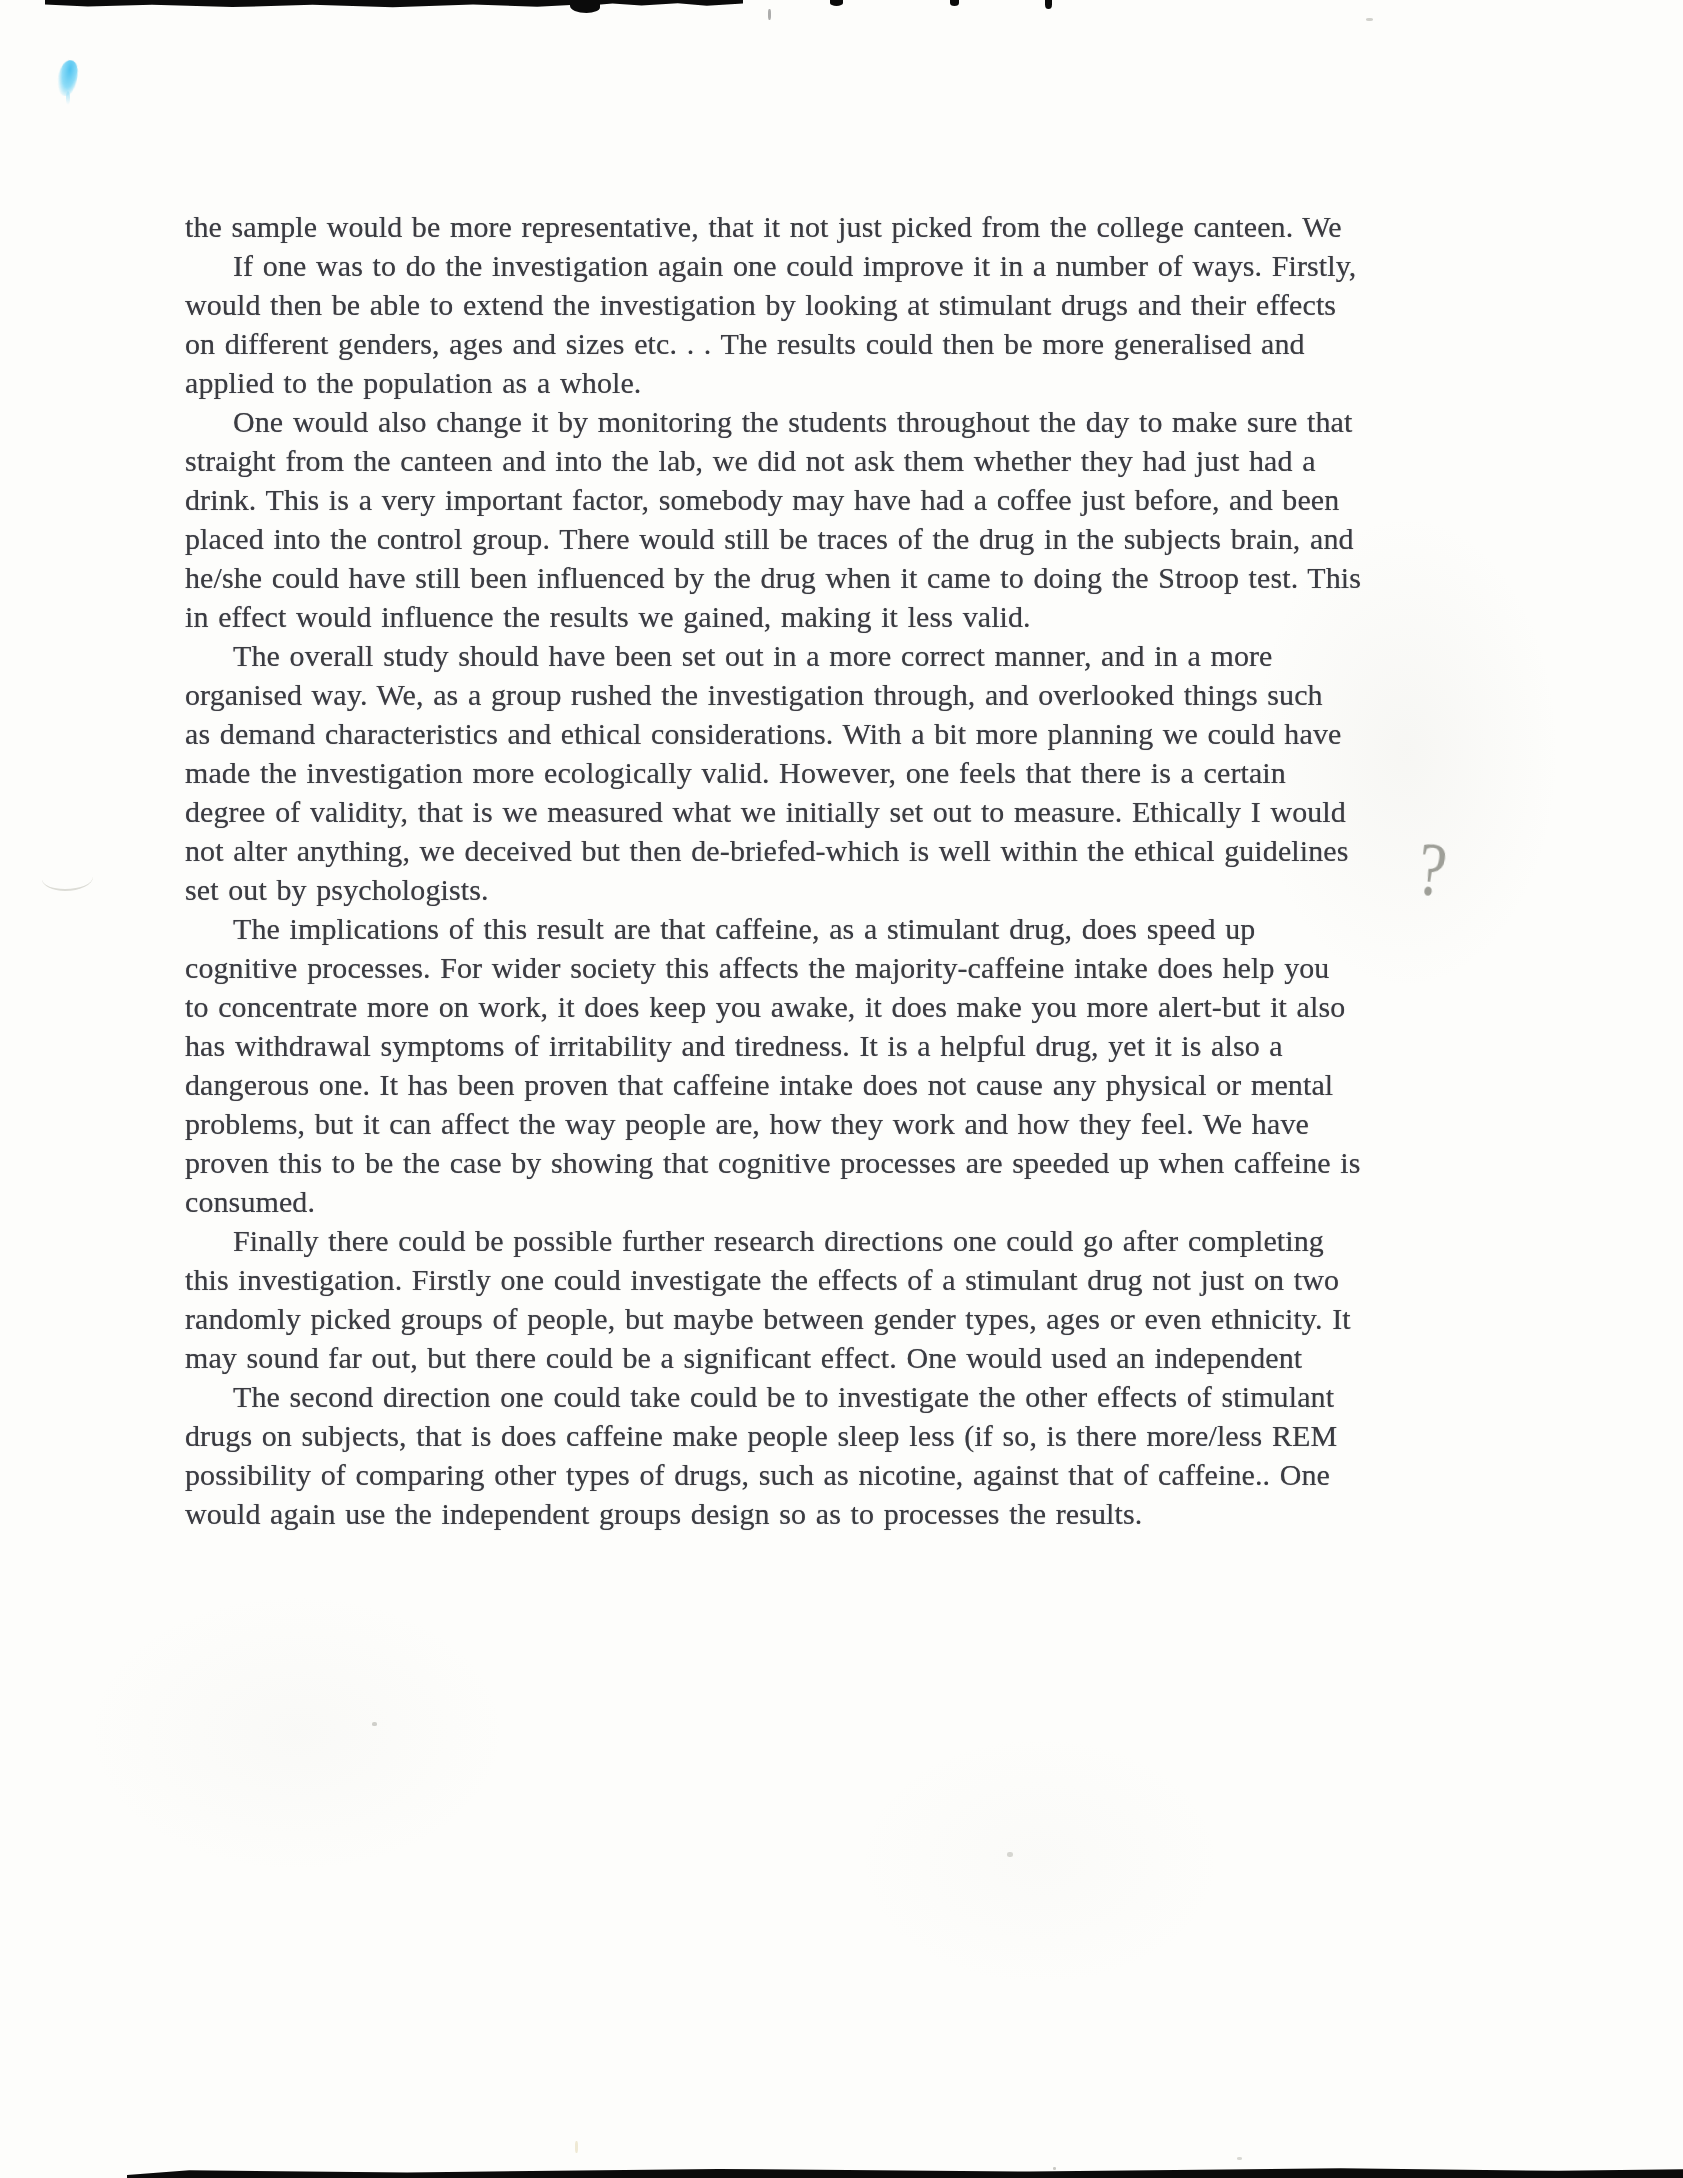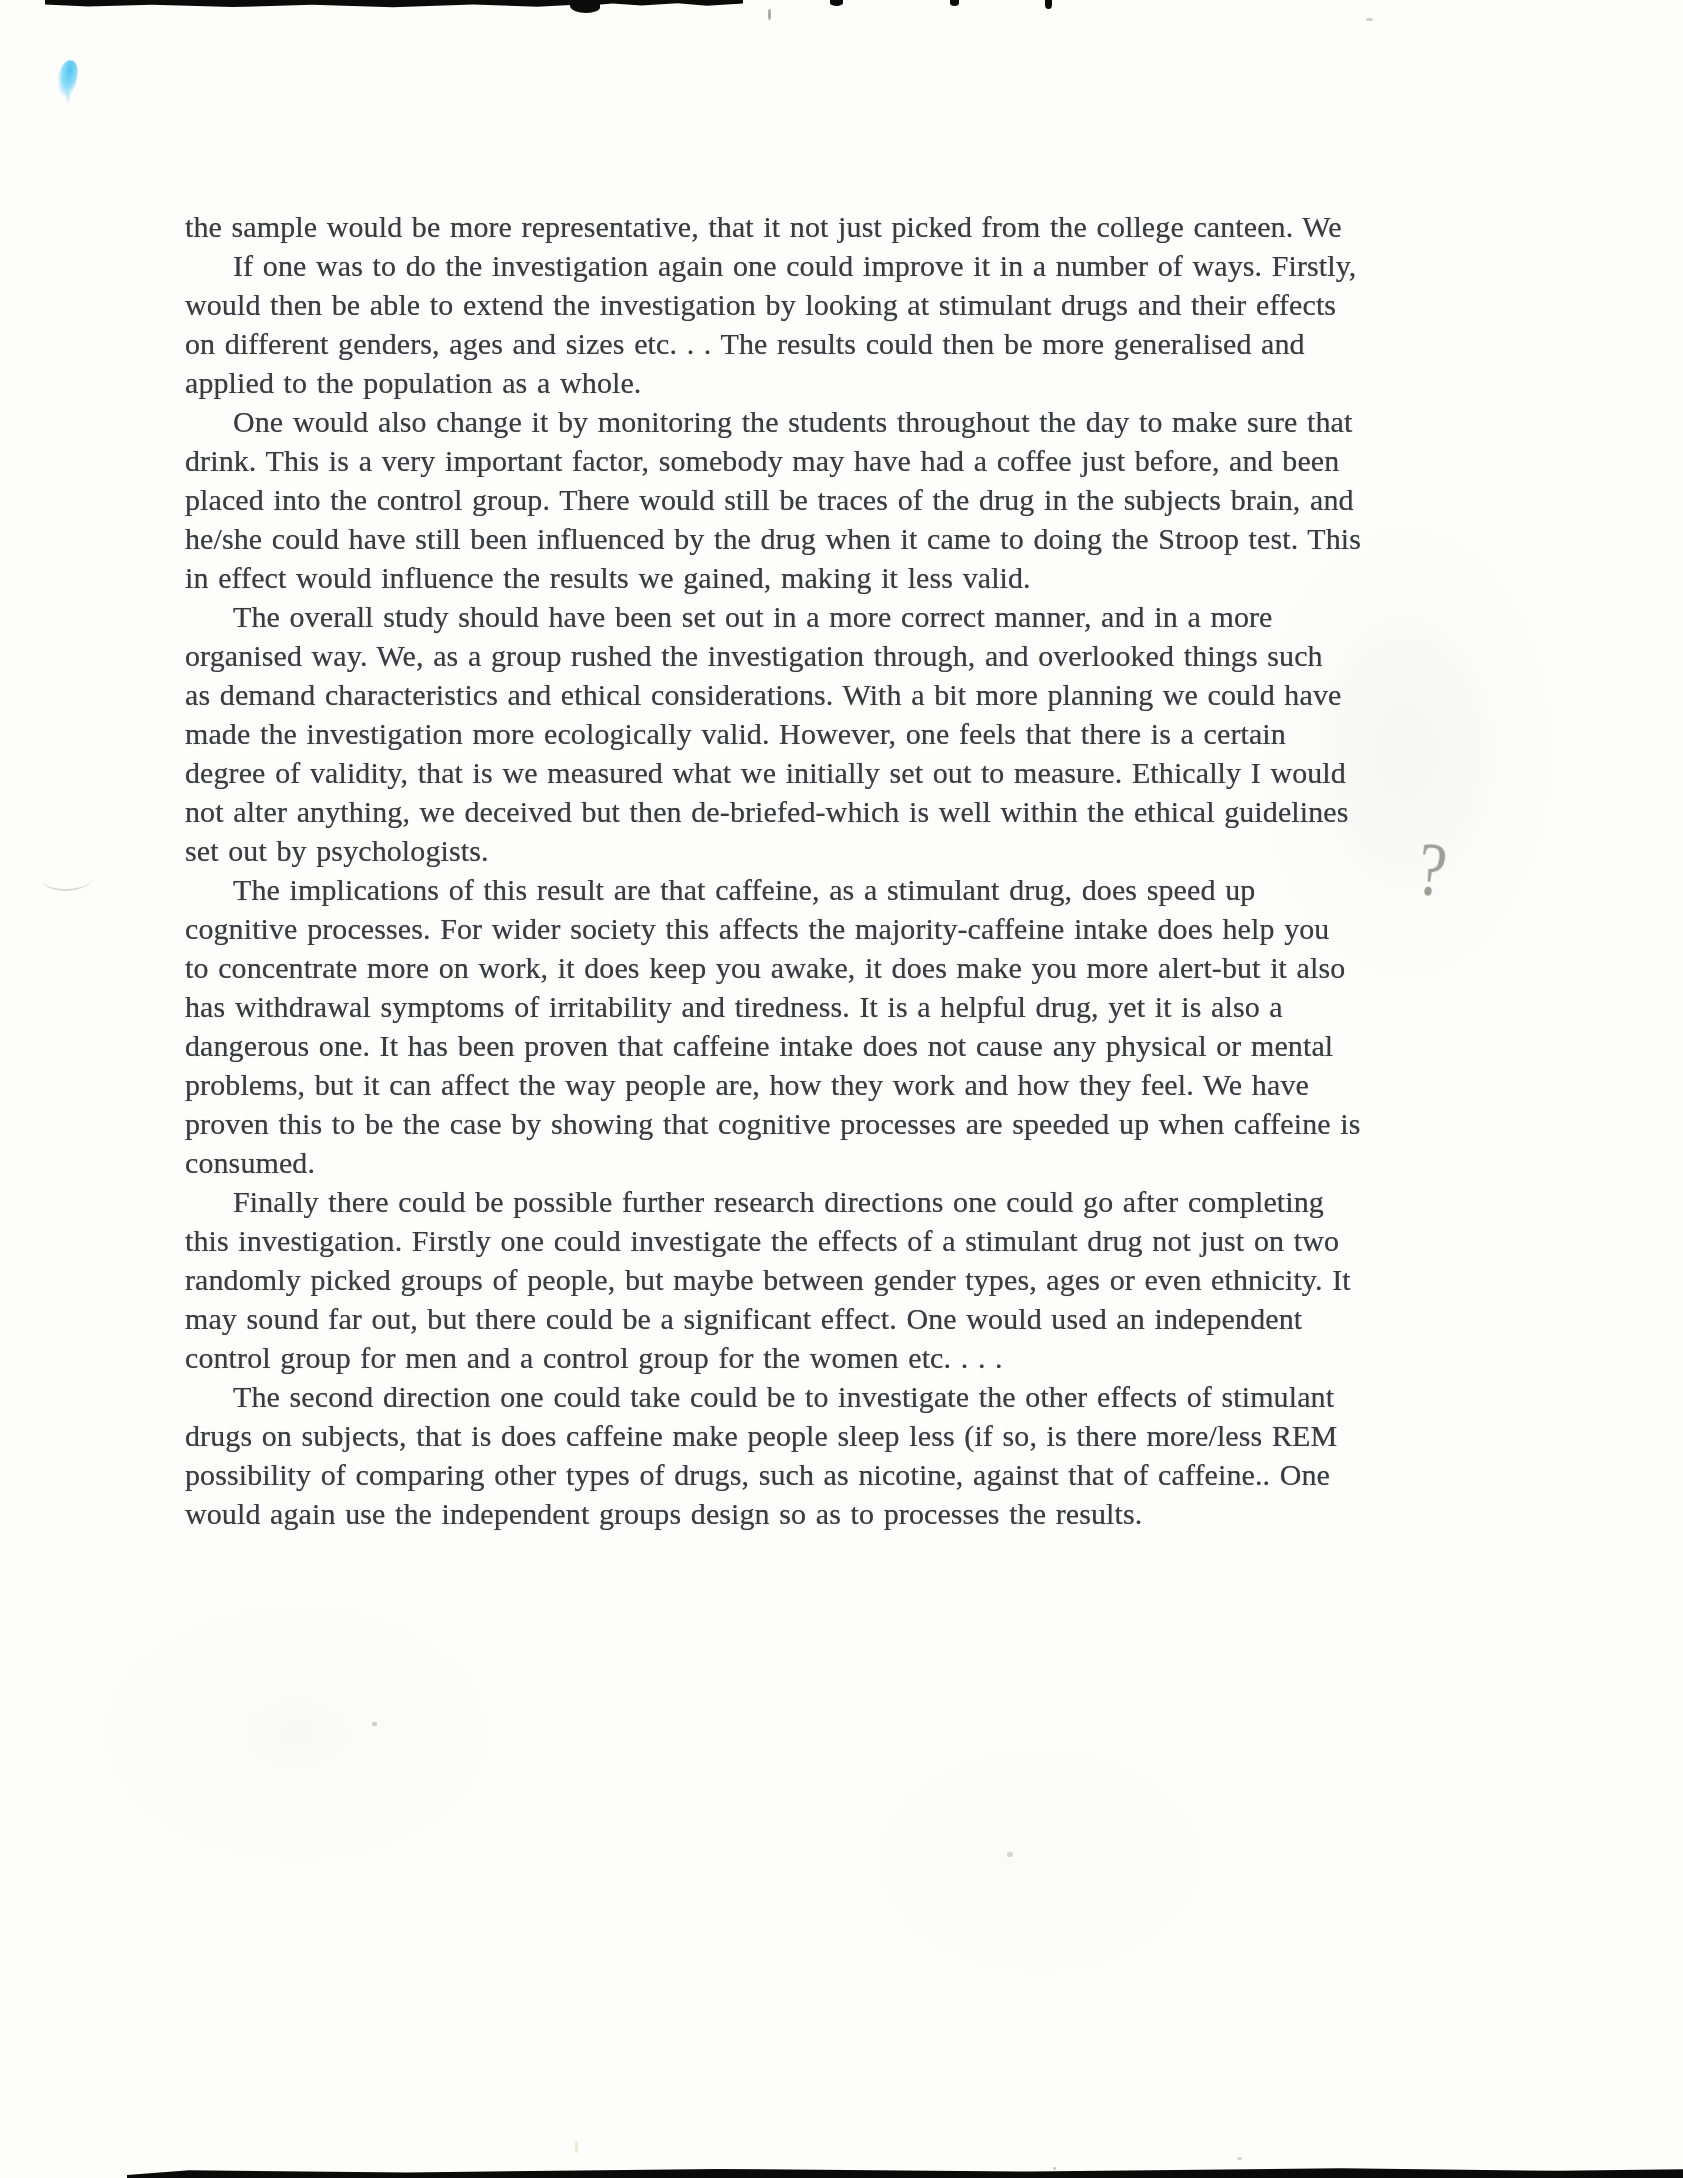--- a/index.html
+++ b/index.html
@@ -102,20 +102,21 @@
   <div class="speck" style="left:1237px;top:2157px;width:5px;height:3px;background:#d8d8d3;"></div>
   <div class="speck" style="left:1053px;top:2167px;width:3px;height:3px;background:#c9c9c4;"></div>
 
   <div class="text-block" id="textblock">
       <div class="line">the sample would be more representative, that it not just picked from the college canteen. We</div>
       <div class="line first">If one was to do the investigation again one could improve it in a number of ways. Firstly,</div>
       <div class="line">would then be able to extend the investigation by looking at stimulant drugs and their effects</div>
       <div class="line">on different genders, ages and sizes etc. . . The results could then be more generalised and</div>
       <div class="line">applied to the population as a whole.</div>
       <div class="line first">One would also change it by monitoring the students throughout the day to make sure that</div>
+      <div class="line">straight from the canteen and into the lab, we did not ask them whether they had just had a</div>
       <div class="line">drink. This is a very important factor, somebody may have had a coffee just before, and been</div>
       <div class="line">placed into the control group. There would still be traces of the drug in the subjects brain, and</div>
       <div class="line">he/she could have still been influenced by the drug when it came to doing the Stroop test. This</div>
       <div class="line">in effect would influence the results we gained, making it less valid.</div>
       <div class="line first">The overall study should have been set out in a more correct manner, and in a more</div>
       <div class="line">organised way. We, as a group rushed the investigation through, and overlooked things such</div>
       <div class="line">as demand characteristics and ethical considerations. With a bit more planning we could have</div>
       <div class="line">made the investigation more ecologically valid. However, one feels that there is a certain</div>
       <div class="line">degree of validity, that is we measured what we initially set out to measure. Ethically I would</div>
       <div class="line">not alter anything, we deceived but then de-briefed-which is well within the ethical guidelines</div>
@@ -125,21 +126,20 @@
       <div class="line">to concentrate more on work, it does keep you awake, it does make you more alert-but it also</div>
       <div class="line">has withdrawal symptoms of irritability and tiredness. It is a helpful drug, yet it is also a</div>
       <div class="line">dangerous one. It has been proven that caffeine intake does not cause any physical or mental</div>
       <div class="line">problems, but it can affect the way people are, how they work and how they feel. We have</div>
       <div class="line">proven this to be the case by showing that cognitive processes are speeded up when caffeine is</div>
       <div class="line">consumed.</div>
       <div class="line first">Finally there could be possible further research directions one could go after completing</div>
       <div class="line">this investigation. Firstly one could investigate the effects of a stimulant drug not just on two</div>
       <div class="line">randomly picked groups of people, but maybe between gender types, ages or even ethnicity. It</div>
       <div class="line">may sound far out, but there could be a significant effect. One would used an independent</div>
-      <div class="line">control group for men and a control group for the women etc. . . .</div>
       <div class="line first">The second direction one could take could be to investigate the other effects of stimulant</div>
       <div class="line">drugs on subjects, that is does caffeine make people sleep less (if so, is there more/less REM</div>
       <div class="line">possibility of comparing other types of drugs, such as nicotine, against that of caffeine.. One</div>
       <div class="line">would again use the independent groups design so as to processes the results.</div>
     </div>
 
 </div>
 
 
 </body></html>

